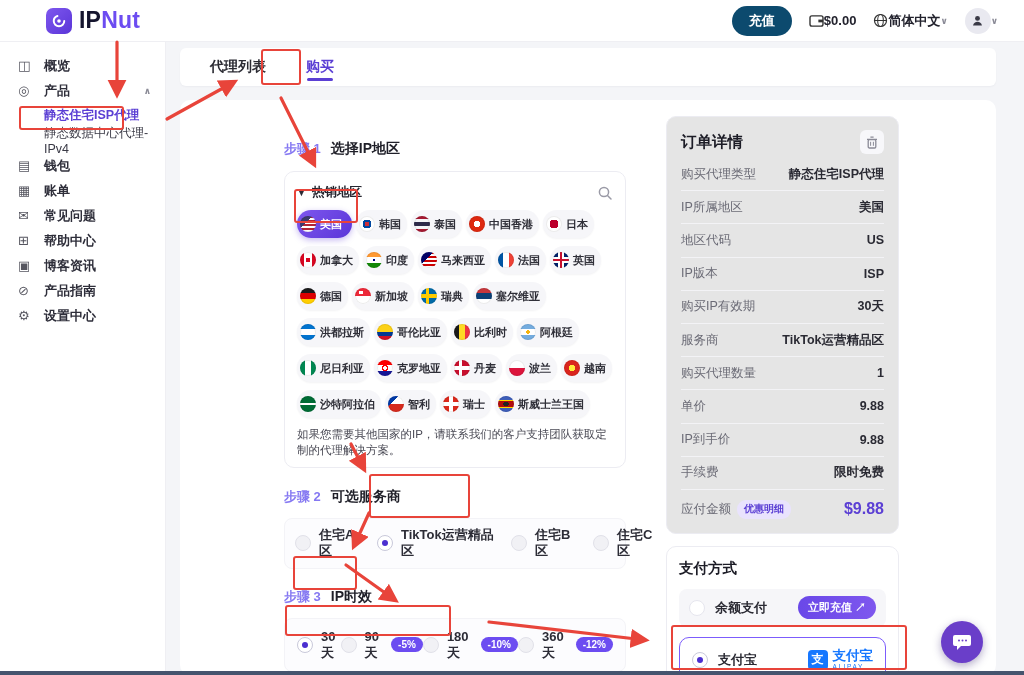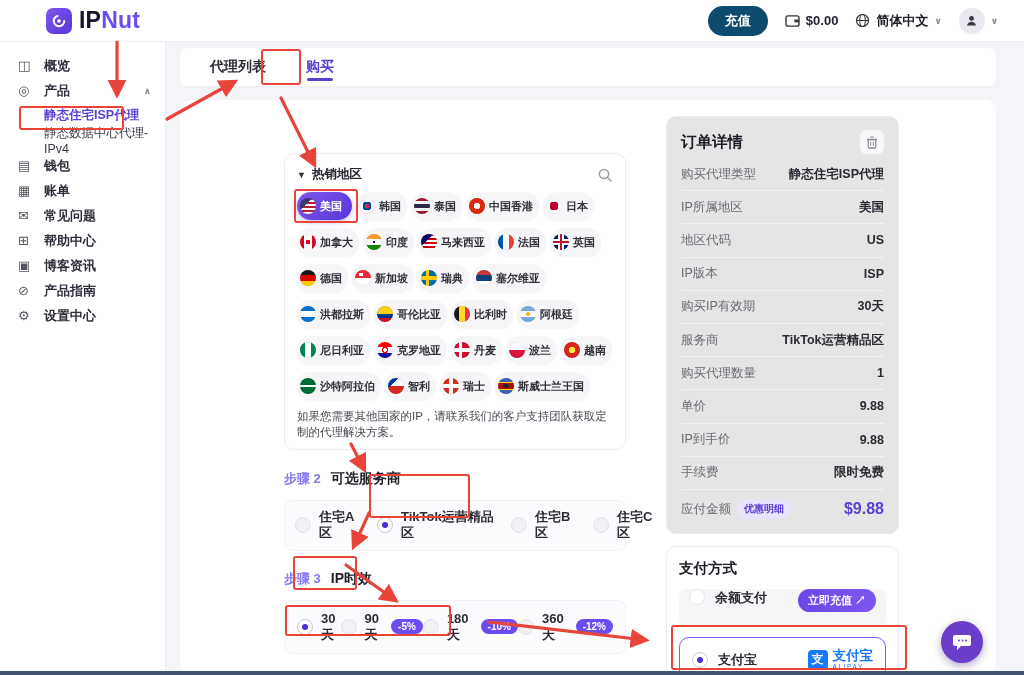--- a/index.html
+++ b/index.html
@@ -11,21 +11,21 @@
             padding:0 26px 0 46px; border-bottom:1px solid #efeff3; background:#fff; }
   .logo { display:flex; align-items:center; gap:7px; }
   .logo-badge { width:26px; height:26px; border-radius:7px;
                 background:linear-gradient(135deg,#7e57ee,#5a35d8);
                 display:flex; align-items:center; justify-content:center; }
   .brand { font-size:23px; font-weight:800; letter-spacing:.2px; }
   .brand .ip { color:#15152e; } .brand .nut { color:#6C4CF1; }
   .hright { display:flex; align-items:center; gap:17px; }
   .btn-recharge { background:#0c4a6e; color:#fff; font-size:13px; font-weight:700;
                   padding:6px 17px; border-radius:15px; border:none; cursor:pointer;text-align:center; }
-  .hgroup { display:flex; align-items:center; gap:6px; font-size:13px; color:#23232e; font-weight:600; }
+  .hgroup { display:flex; align-items:center; font-size:13px; color:#23232e; font-weight:600; }
   .chev { font-size:9px; color:#8a8a96; }
   .avatar { width:26px; height:26px; border-radius:50%; background:#e9e9f0;
             display:flex; align-items:center; justify-content:center; }
 
   
   .frame { display:flex; height:633px; }
   .sidebar { width:166px; border-right:1px solid #efeff3; padding-top:11px; background:#fff; }
   .side-item { height:25px; display:flex; align-items:center; padding:0 14px 0 18px;
                font-size:13px; font-weight:600; color:#2e2e3a; cursor:pointer; }
   .side-item .gly { width:15px; margin-right:11px; color:#55555f; font-size:13px; font-weight:400; }
@@ -95,21 +95,21 @@
   .orow .ol { color:#6b6b76; } .orow .ov { color:#2a2a33; font-weight:600; }
   .total-row { display:flex; align-items:center; padding:10px 0 12px; }
   .total-label { font-size:12.5px; color:#6b6b76; }
   .total-badge { background:#E9E3FD; color:#5B3FD4; font-size:10px; font-weight:700;
                  border-radius:9px; padding:2.5px 7px; margin-left:6px; cursor:pointer; }
   .total-val { margin-left:auto; font-size:16px; font-weight:800; color:#5B3FD4; }
 
   .paycard { margin-top:12px; border:1px solid #ececf2; border-radius:10px; padding:12px 12px 14px; }
   .ptitle { font-size:14.5px; font-weight:800; color:#1c1c26; }
   .pay-balance { margin-top:11px; background:#f6f6f9; border-radius:8px; height:38px;
-                 display:flex; align-items:flex-start; padding:0 10px; gap:10px; cursor:pointer; }
+                 display:flex; align-items:center; padding:0 10px; gap:10px; cursor:pointer; }
   .pay-balance .radio { background:#fff; border-color:#e6e6ee; }
   .plabel { font-size:13px; font-weight:700; color:#2a2a33; }
   .pill-recharge { margin-left:auto; background:linear-gradient(90deg,#6a48e8,#7e57ee); color:#fff;
                    font-size:11px; font-weight:700; padding:4px 10px; border-radius:12px;
                    border:none; cursor:pointer; white-space:nowrap; }
   .pay-alipay { margin-top:10px; border:1px solid #7c5cfc; border-radius:10px; height:46px;
                 display:flex; align-items:center; padding:0 12px; gap:10px; background:#fff; cursor:pointer; }
   .alipay-logo { margin-left:auto; display:flex; align-items:center; gap:5px; }
   .ali-sq { width:20px; height:20px; background:#1677FF; border-radius:4px; color:#fff;
             font-size:12px; font-weight:700; display:flex; align-items:center; justify-content:center; }
@@ -219,20 +219,24 @@
   <div class="content">
     <div class="tabbar" id="tab-bar">
         <div class="tab">代理列表</div>
         <div class="tab active">购买</div>
       </div>
 
     <div class="maincard">
 
       <div class="steps">
 
+        <div class="step-head">
+          <span class="step-num">步骤 1</span>
+          <span class="step-title">选择IP地区</span>
+        </div>
 
         <div class="country-box">
           <div class="hot-row">
             <div class="hot-left">
               <span class="hot-tri">▼</span>
               <span>热销地区</span>
             </div>
             <svg width="16" height="16" viewBox="0 0 16 16">
               <circle cx="7" cy="7" r="4.6" fill="none" stroke="#9a9aa6" stroke-width="1.5"></circle>
               <line x1="10.5" y1="10.5" x2="14" y2="14" stroke="#9a9aa6" stroke-width="1.5" stroke-linecap="round"></line>

